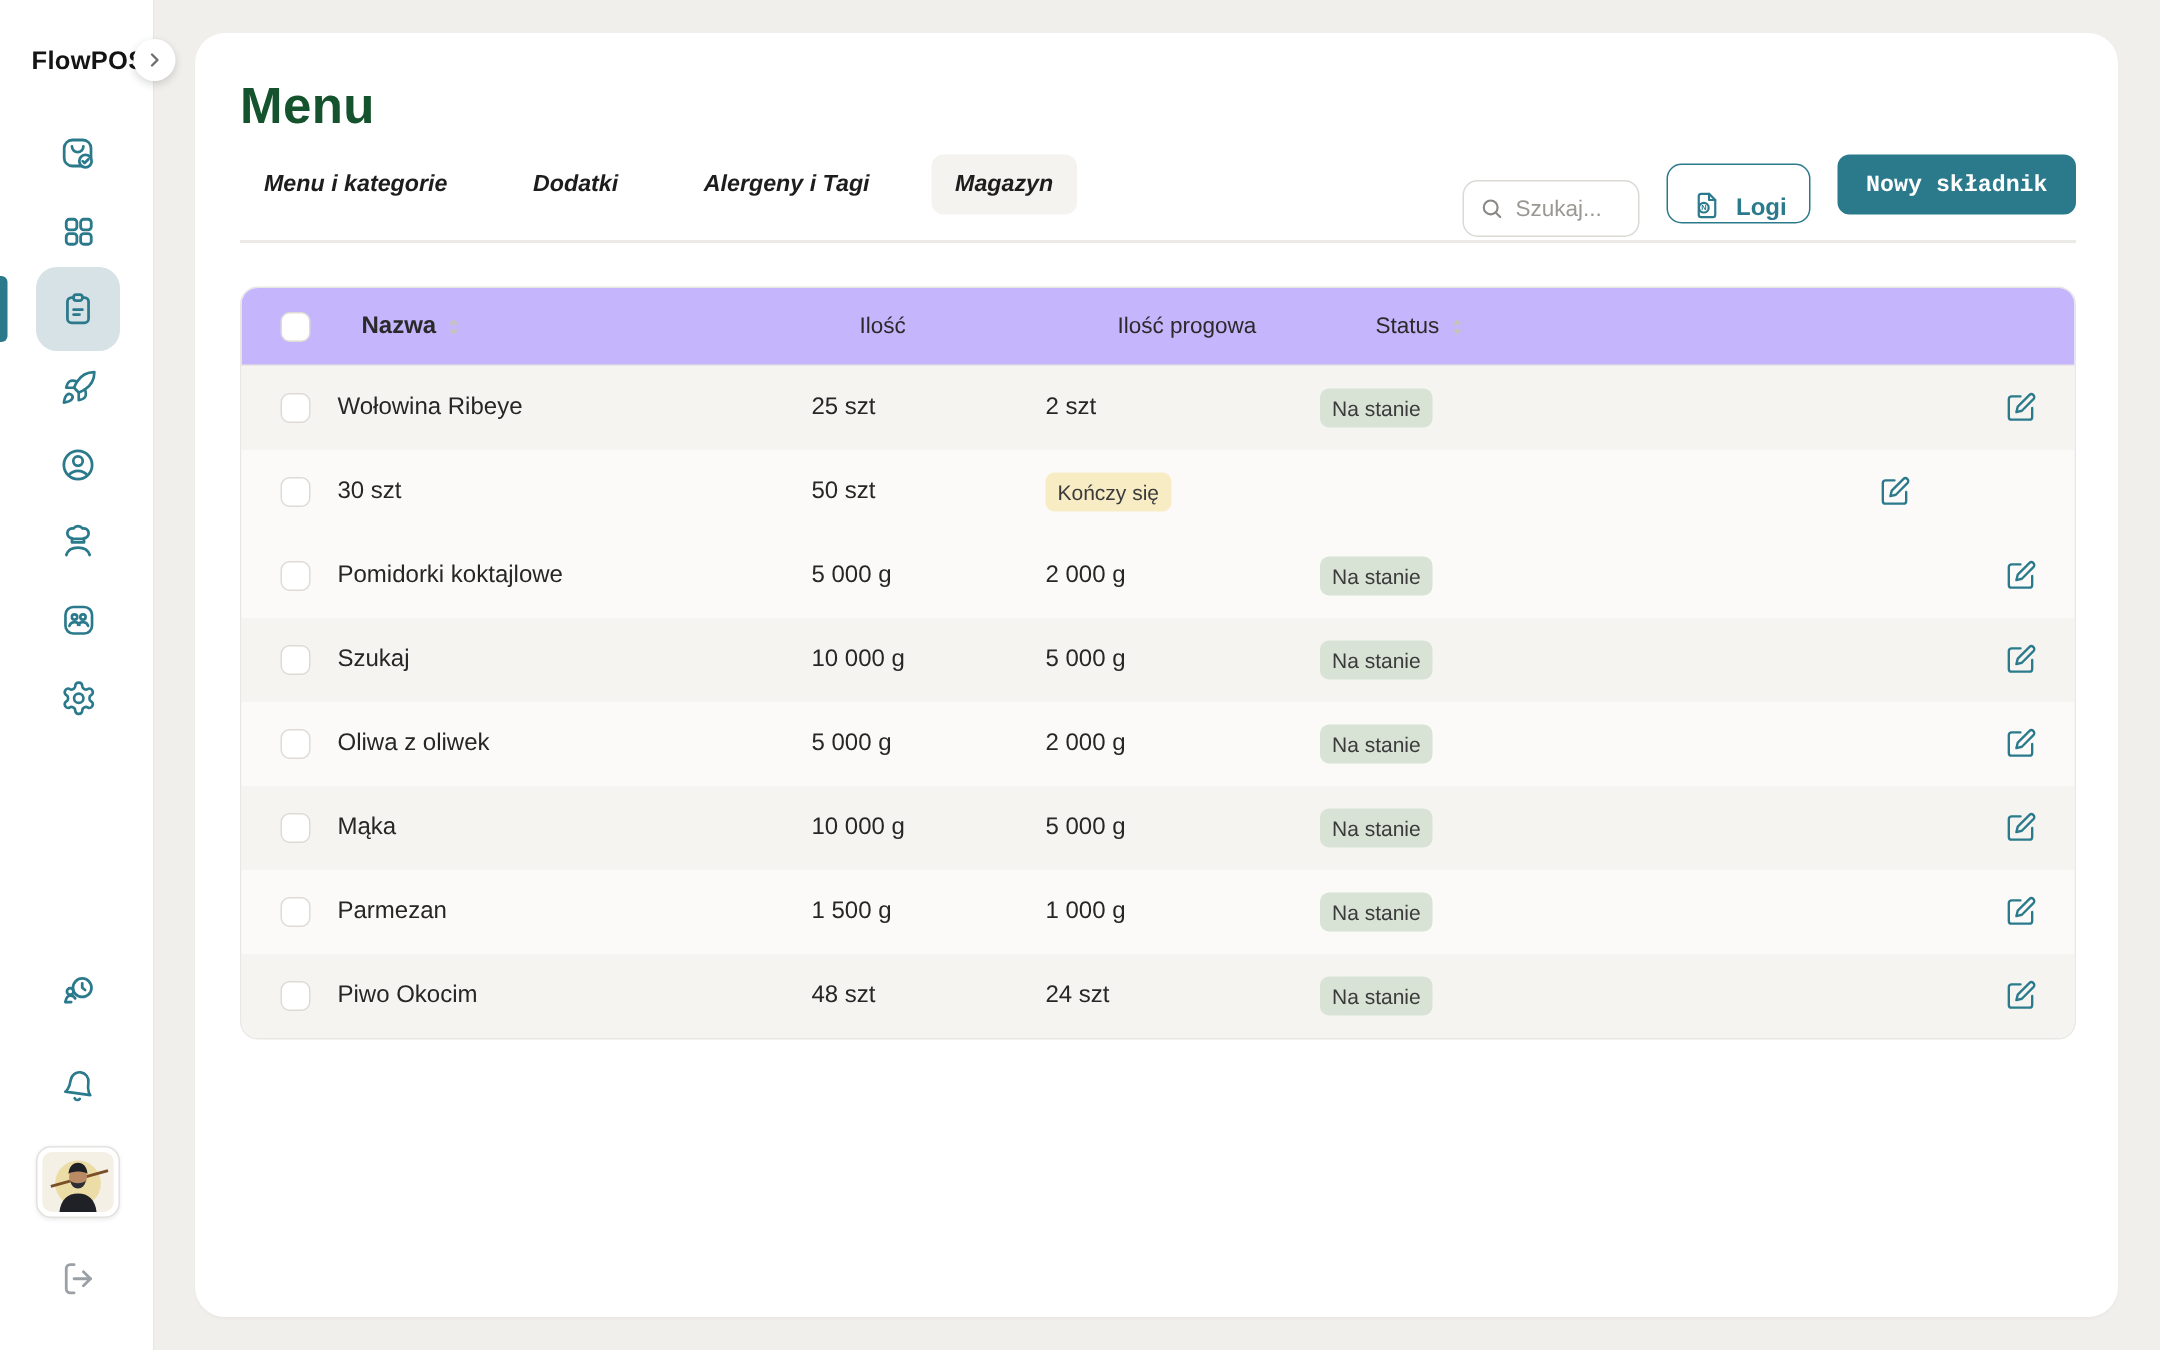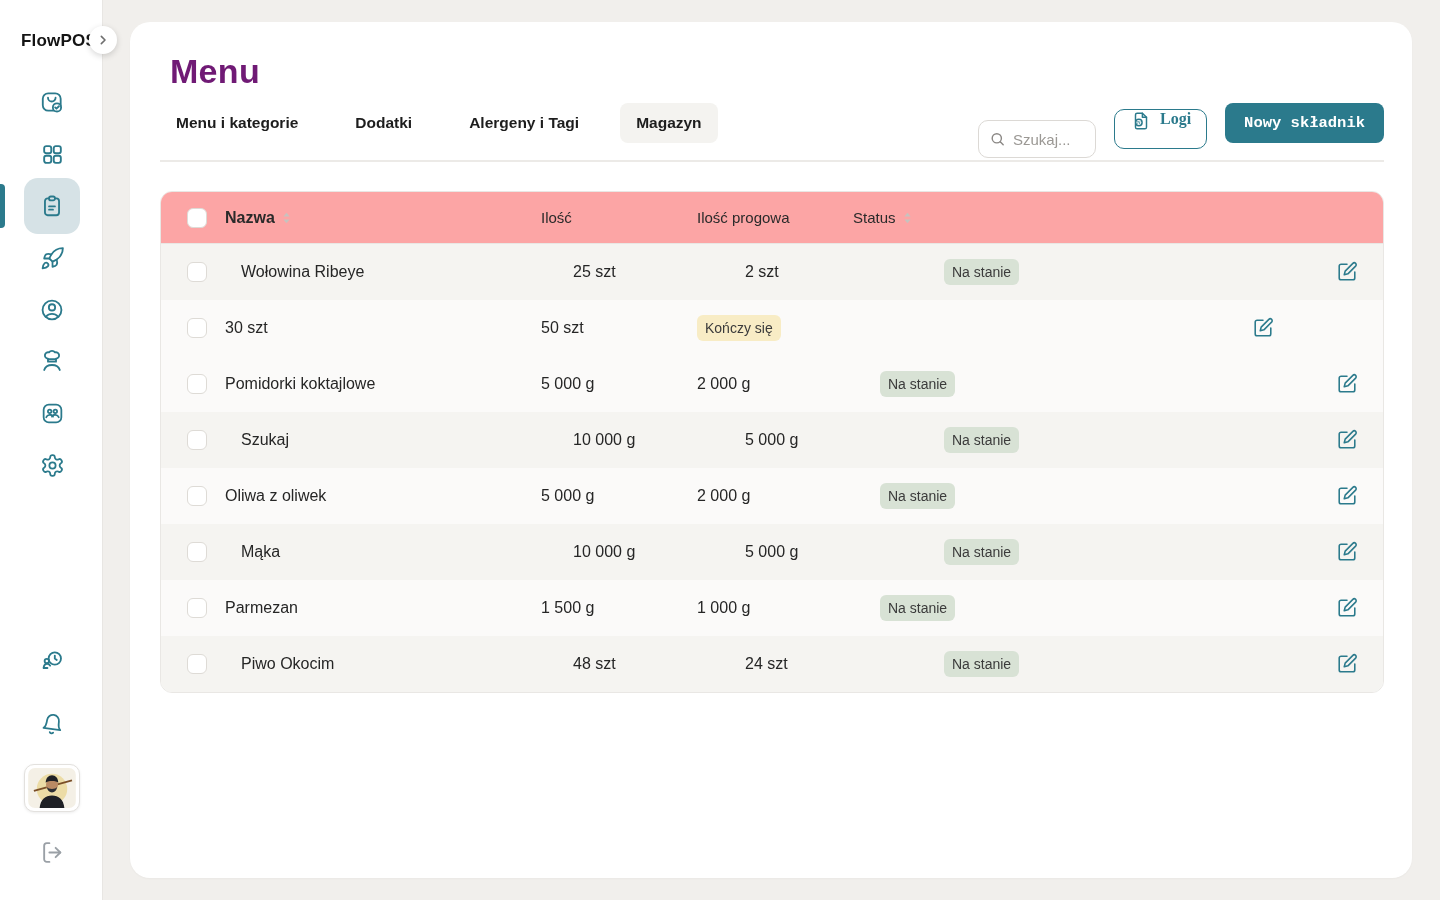--- a/index.html
+++ b/index.html
@@ -53,68 +53,68 @@
     background:#fff;border:1px solid #e3e1de;border-radius:10px;
     box-shadow:0 1px 3px rgba(0,0,0,.08);padding:3px;cursor:pointer;
   }
   .avatar-box .photo{width:100%;height:100%;border-radius:7px;overflow:hidden;}
   
   .card{
     position:absolute;left:130px;top:22px;width:1282px;height:856px;
     background:var(--card-bg);border-radius:20px;box-shadow:0 1px 2px rgba(0,0,0,.03);
   }
   .page-title{
-    position:absolute;left:40px;top:30px;
-    font-size:34px;font-weight:900;letter-spacing:.3px;color:#701a75;
+    position:absolute;left:30px;top:30px;
+    font-size:34px;font-weight:900;letter-spacing:.3px;color:#14532d;
   }
   .toolbar{
     position:absolute;left:30px;top:81px;width:1224px;height:40px;
     display:flex;align-items:center;
   }
-  .tabs{display:flex;gap:25px;align-items:center;}
+  .tabs{display:flex;gap:25px;align-items:center;font-style:italic;}
   .tab{
     height:40px;padding:0 16px;display:flex;align-items:center;
     border-radius:8px;font-size:15.5px;font-weight:600;color:#1d1d1d;cursor:pointer;white-space:nowrap;
   }
   .tab.active{background:#f4f3f0;}
   .toolbar-right{margin-left:auto;display:flex;align-items:center;gap:18px;}
   .search-box{
     width:118px;height:38px;border:1px solid #dcd9d5;border-radius:10px;
     display:flex;align-items:center;padding:0 10px;gap:7px;background:#fff;margin-top:32px;
   }
   .search-box input{
     border:none;outline:none;width:72px;font-size:15px;color:#3c3c3c;
     font-family:"Liberation Sans","DejaVu Sans",sans-serif;background:transparent;
   }
   .search-box input::placeholder{color:#9b9894;}
   .btn-outline{
     height:40px;padding:0 15px;border:1.5px solid var(--accent);border-radius:10px;
     background:#fff;color:var(--accent);font-weight:700;font-size:16px;
-    display:flex;align-items:flex-start;gap:8px;cursor:pointer;
-    font-family:Liberation Serif, serif;
+    display:flex;align-items:flex-end;gap:8px;cursor:pointer;
+    font-family:Liberation Sans, sans-serif;
     margin-top:12px;
   }
   .btn-primary{
     height:40px;padding:0 19px;border:none;border-radius:8px;
     background:var(--accent);color:#fff;font-weight:600;font-size:15.5px;
     display:flex;align-items:center;cursor:pointer;white-space:nowrap;
     font-family:Liberation Mono, monospace;
   }
   .divider{position:absolute;left:30px;top:138px;width:1224px;height:1.5px;background:#eceae7;}
   
   .table{
     position:absolute;left:30px;top:169px;width:1224px;
     border:1px solid var(--border);border-radius:12px;overflow:hidden;background:#fff;
   }
   .thead,.trow{
     display:grid;grid-template-columns:64px 316px 156px 156px 1fr 84px;align-items:center;
   }
-  .thead{height:52px;background:#fca5a5;border-bottom:1px solid var(--border);}
+  .thead{height:52px;background:#c4b5fd;border-bottom:1px solid var(--border);gap:16px;}
   .trow{height:56px;background:#fbfaf9;}
-  .trow.alt{background:var(--row-alt);gap:16px;}
+  .trow.alt{background:var(--row-alt);}
   .cb-cell{padding-left:26px;display:flex;align-items:center;}
   .checkbox{
     width:20px;height:20px;border:1.5px solid #dedbd6;border-radius:6px;background:#fff;cursor:pointer;
   }
   .th{font-size:15px;color:#2a2a2a;display:flex;align-items:center;gap:6px;}
   .th.bold{font-weight:700;font-size:16px;}
   .cell{font-size:16px;color:#262626;}
   .badge{
     display:inline-flex;align-items:center;padding:5px 8px;border-radius:6px;
     font-size:14px;color:#3b3b3b;line-height:1.2;

